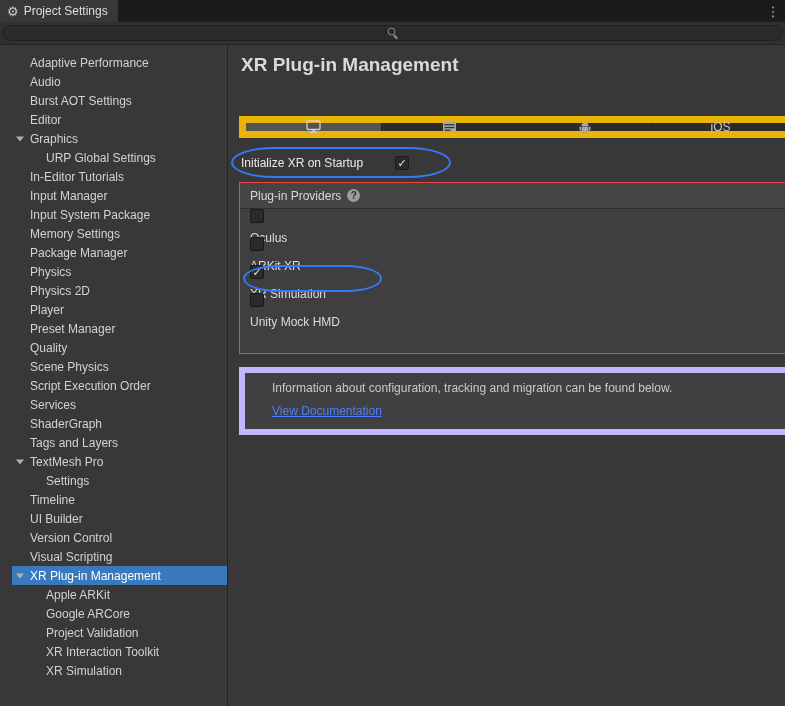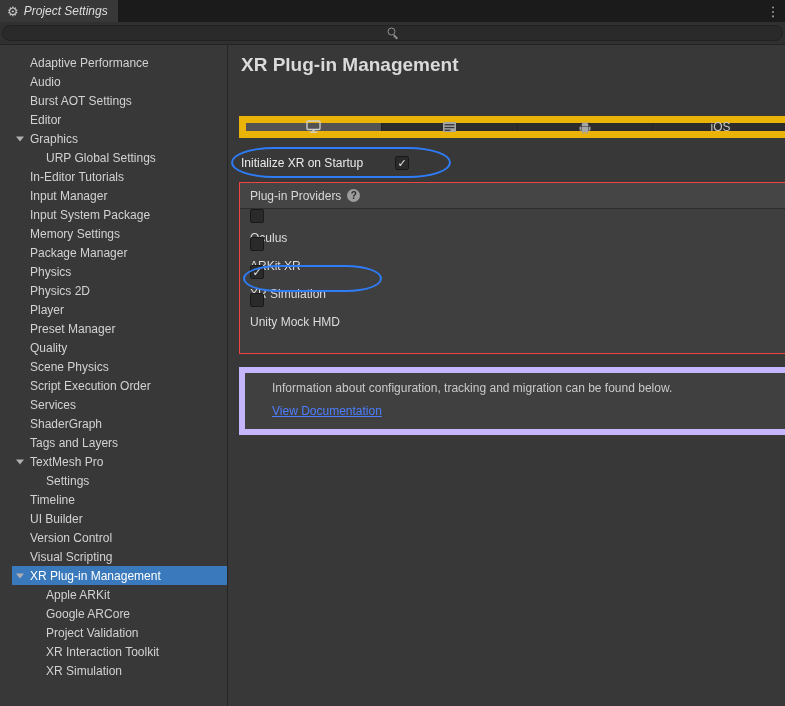--- a/index.html
+++ b/index.html
@@ -6,21 +6,21 @@
   html,body { width:785px; height:706px; overflow:hidden; background:#383838;
               font-family:"Liberation Sans", sans-serif; font-size:12px; color:#D2D2D2;
               cursor:default; -webkit-font-smoothing:antialiased; }
   .window { position:relative; width:785px; height:706px; background:#383838; overflow:hidden; }
 
   
   .titlebar { position:absolute; left:0; top:0; width:100%; height:22px; background:#1B1B1B; }
   .doc-tab { position:absolute; left:0; top:0; height:22px; padding:0 10px 0 7px;
              background:#383838; display:flex; align-items:center; gap:5px; }
   .gear { color:#C8C8C8; font-size:13px; line-height:1; }
-  .doc-tab-label { color:#DEDEDE; white-space:nowrap;font-style:italic; }
+  .doc-tab-label { color:#DEDEDE; white-space:nowrap; }
   .kebab { position:absolute; right:4px; top:0; height:22px; width:16px; display:flex;
            align-items:center; justify-content:center; color:#C0C0C0; font-size:13px; }
 
   
   .searchbar { position:absolute; left:0; top:22px; width:100%; height:23px; background:#303030;
                border-bottom:1px solid #232323; }
   .search-input { position:absolute; left:2px; right:2px; top:3px; height:16px; background:#2A2A2A;
                   border:1px solid #212121; border-radius:8px; color:#DDDDDD; font-size:11px;
                   padding:0 20px; outline:none; font-family:"Liberation Sans",sans-serif; }
   .search-icon { position:absolute; left:50%; top:50%; width:13px; height:13px;

